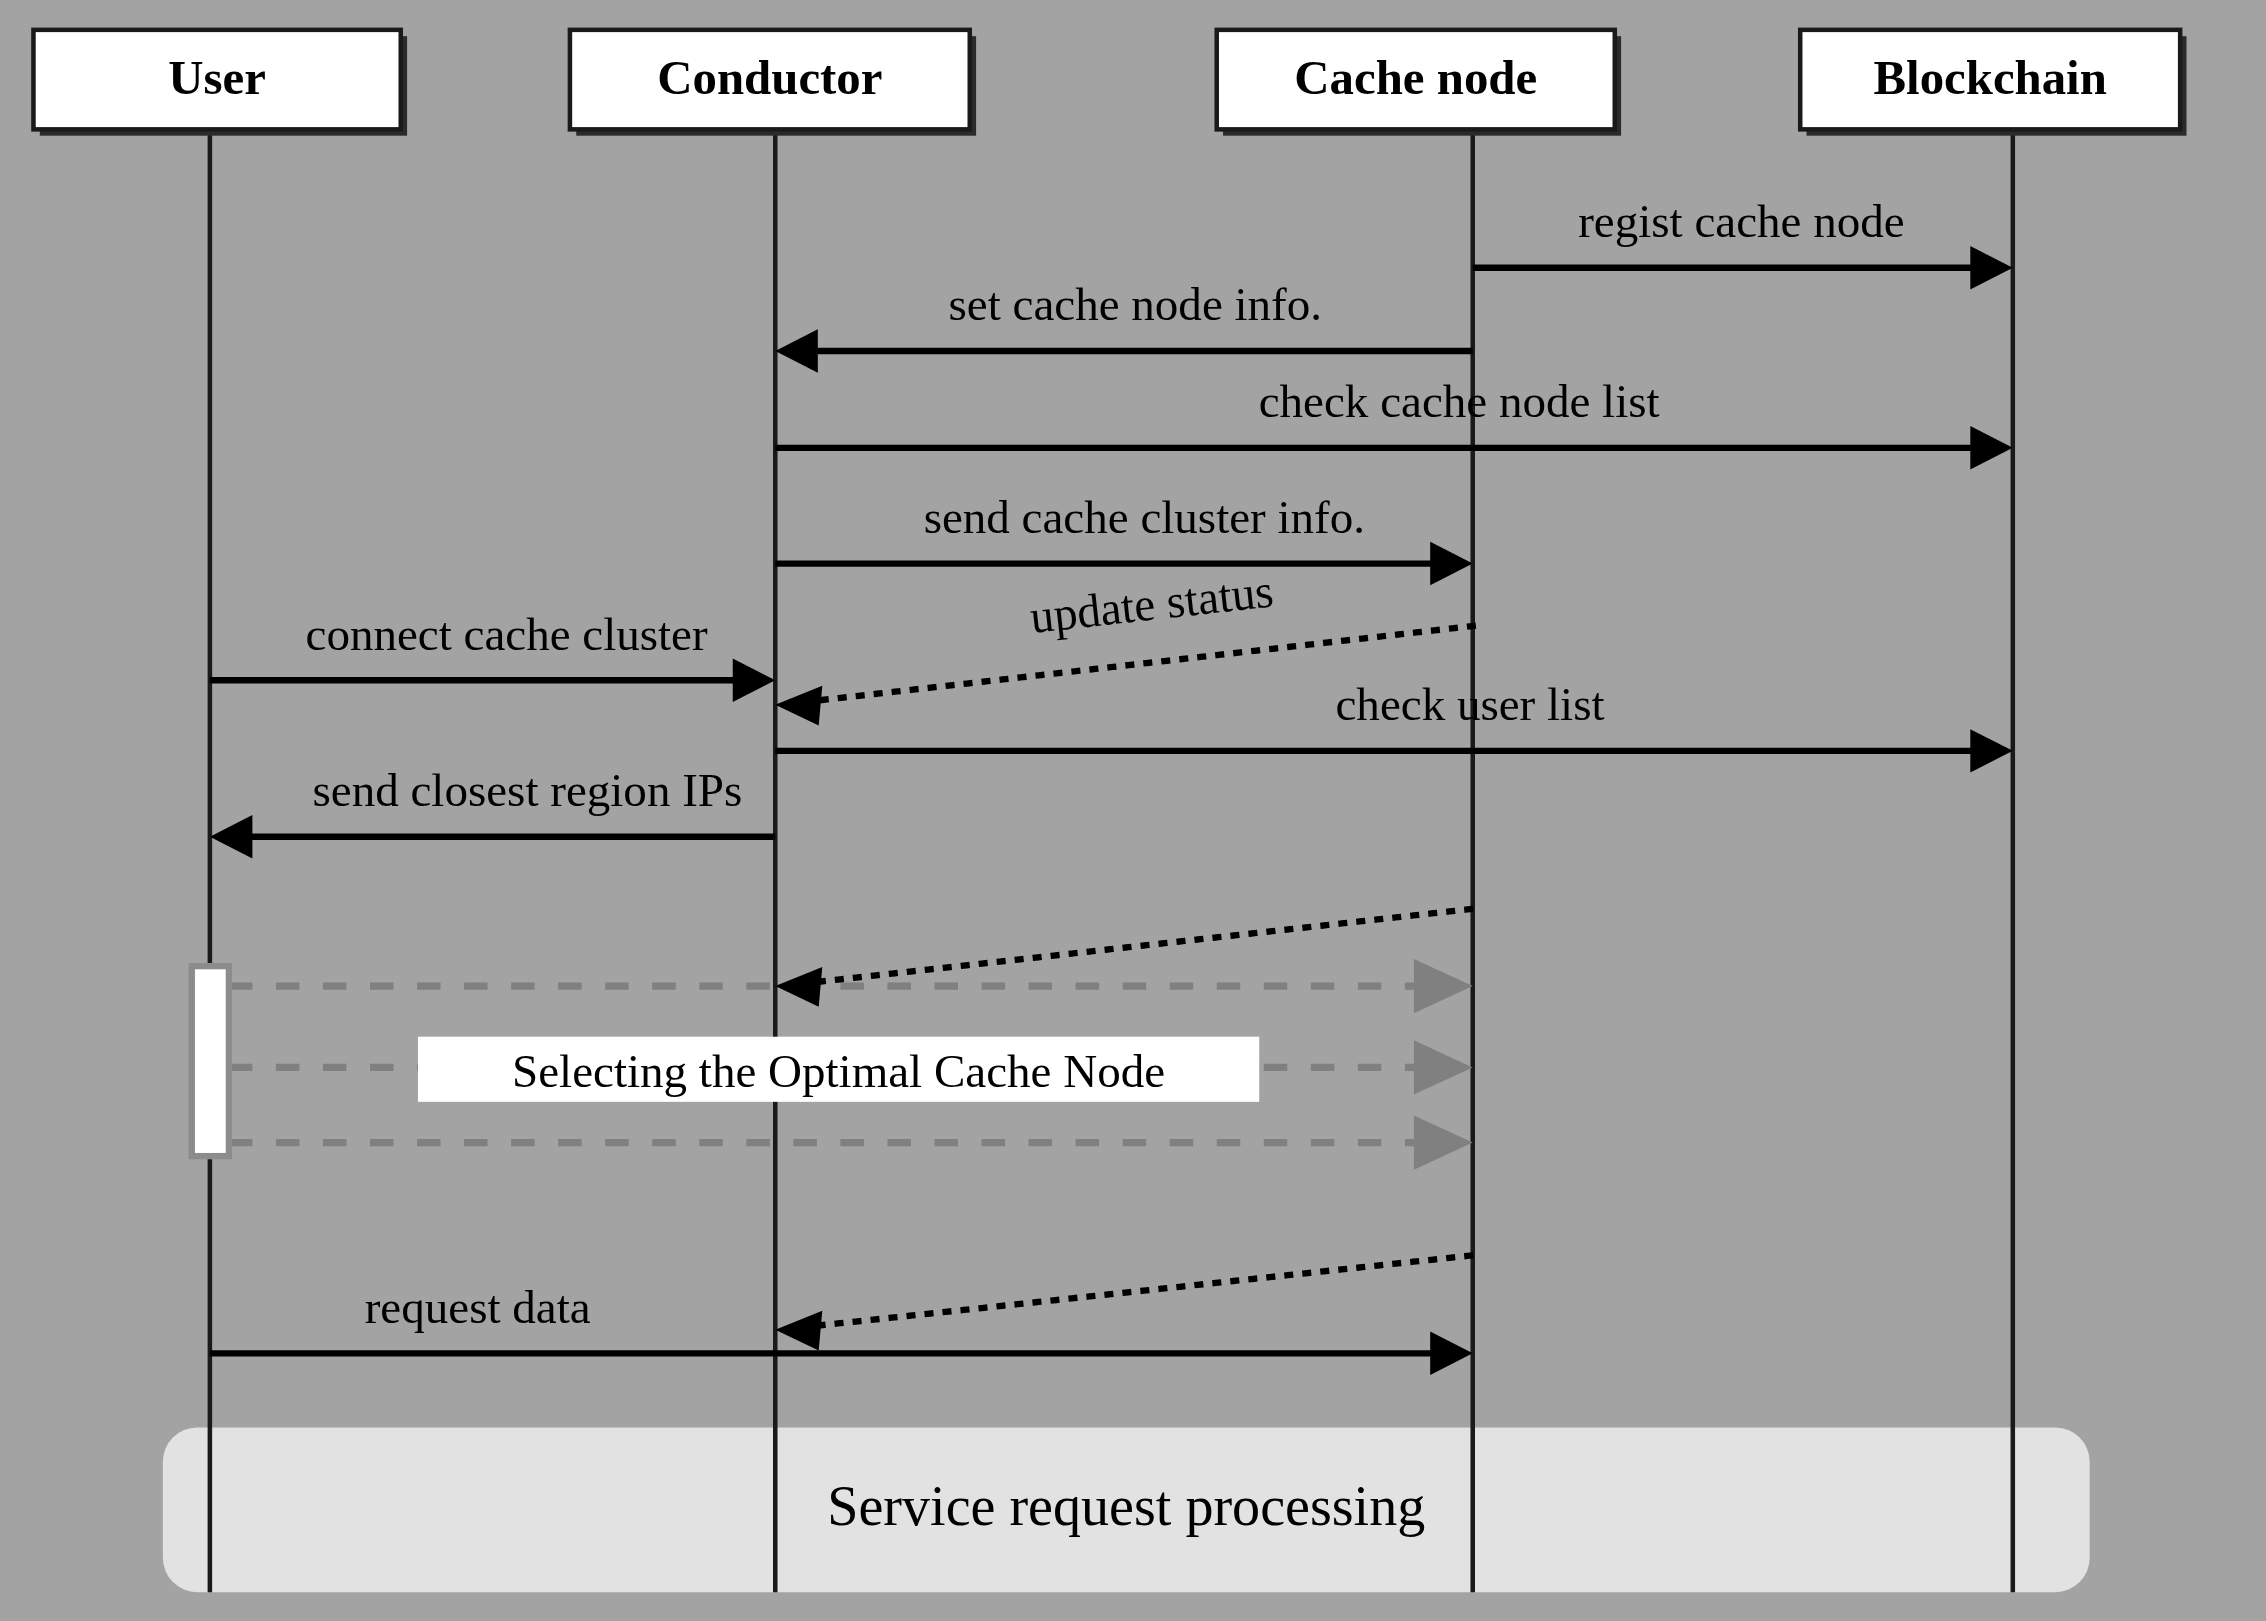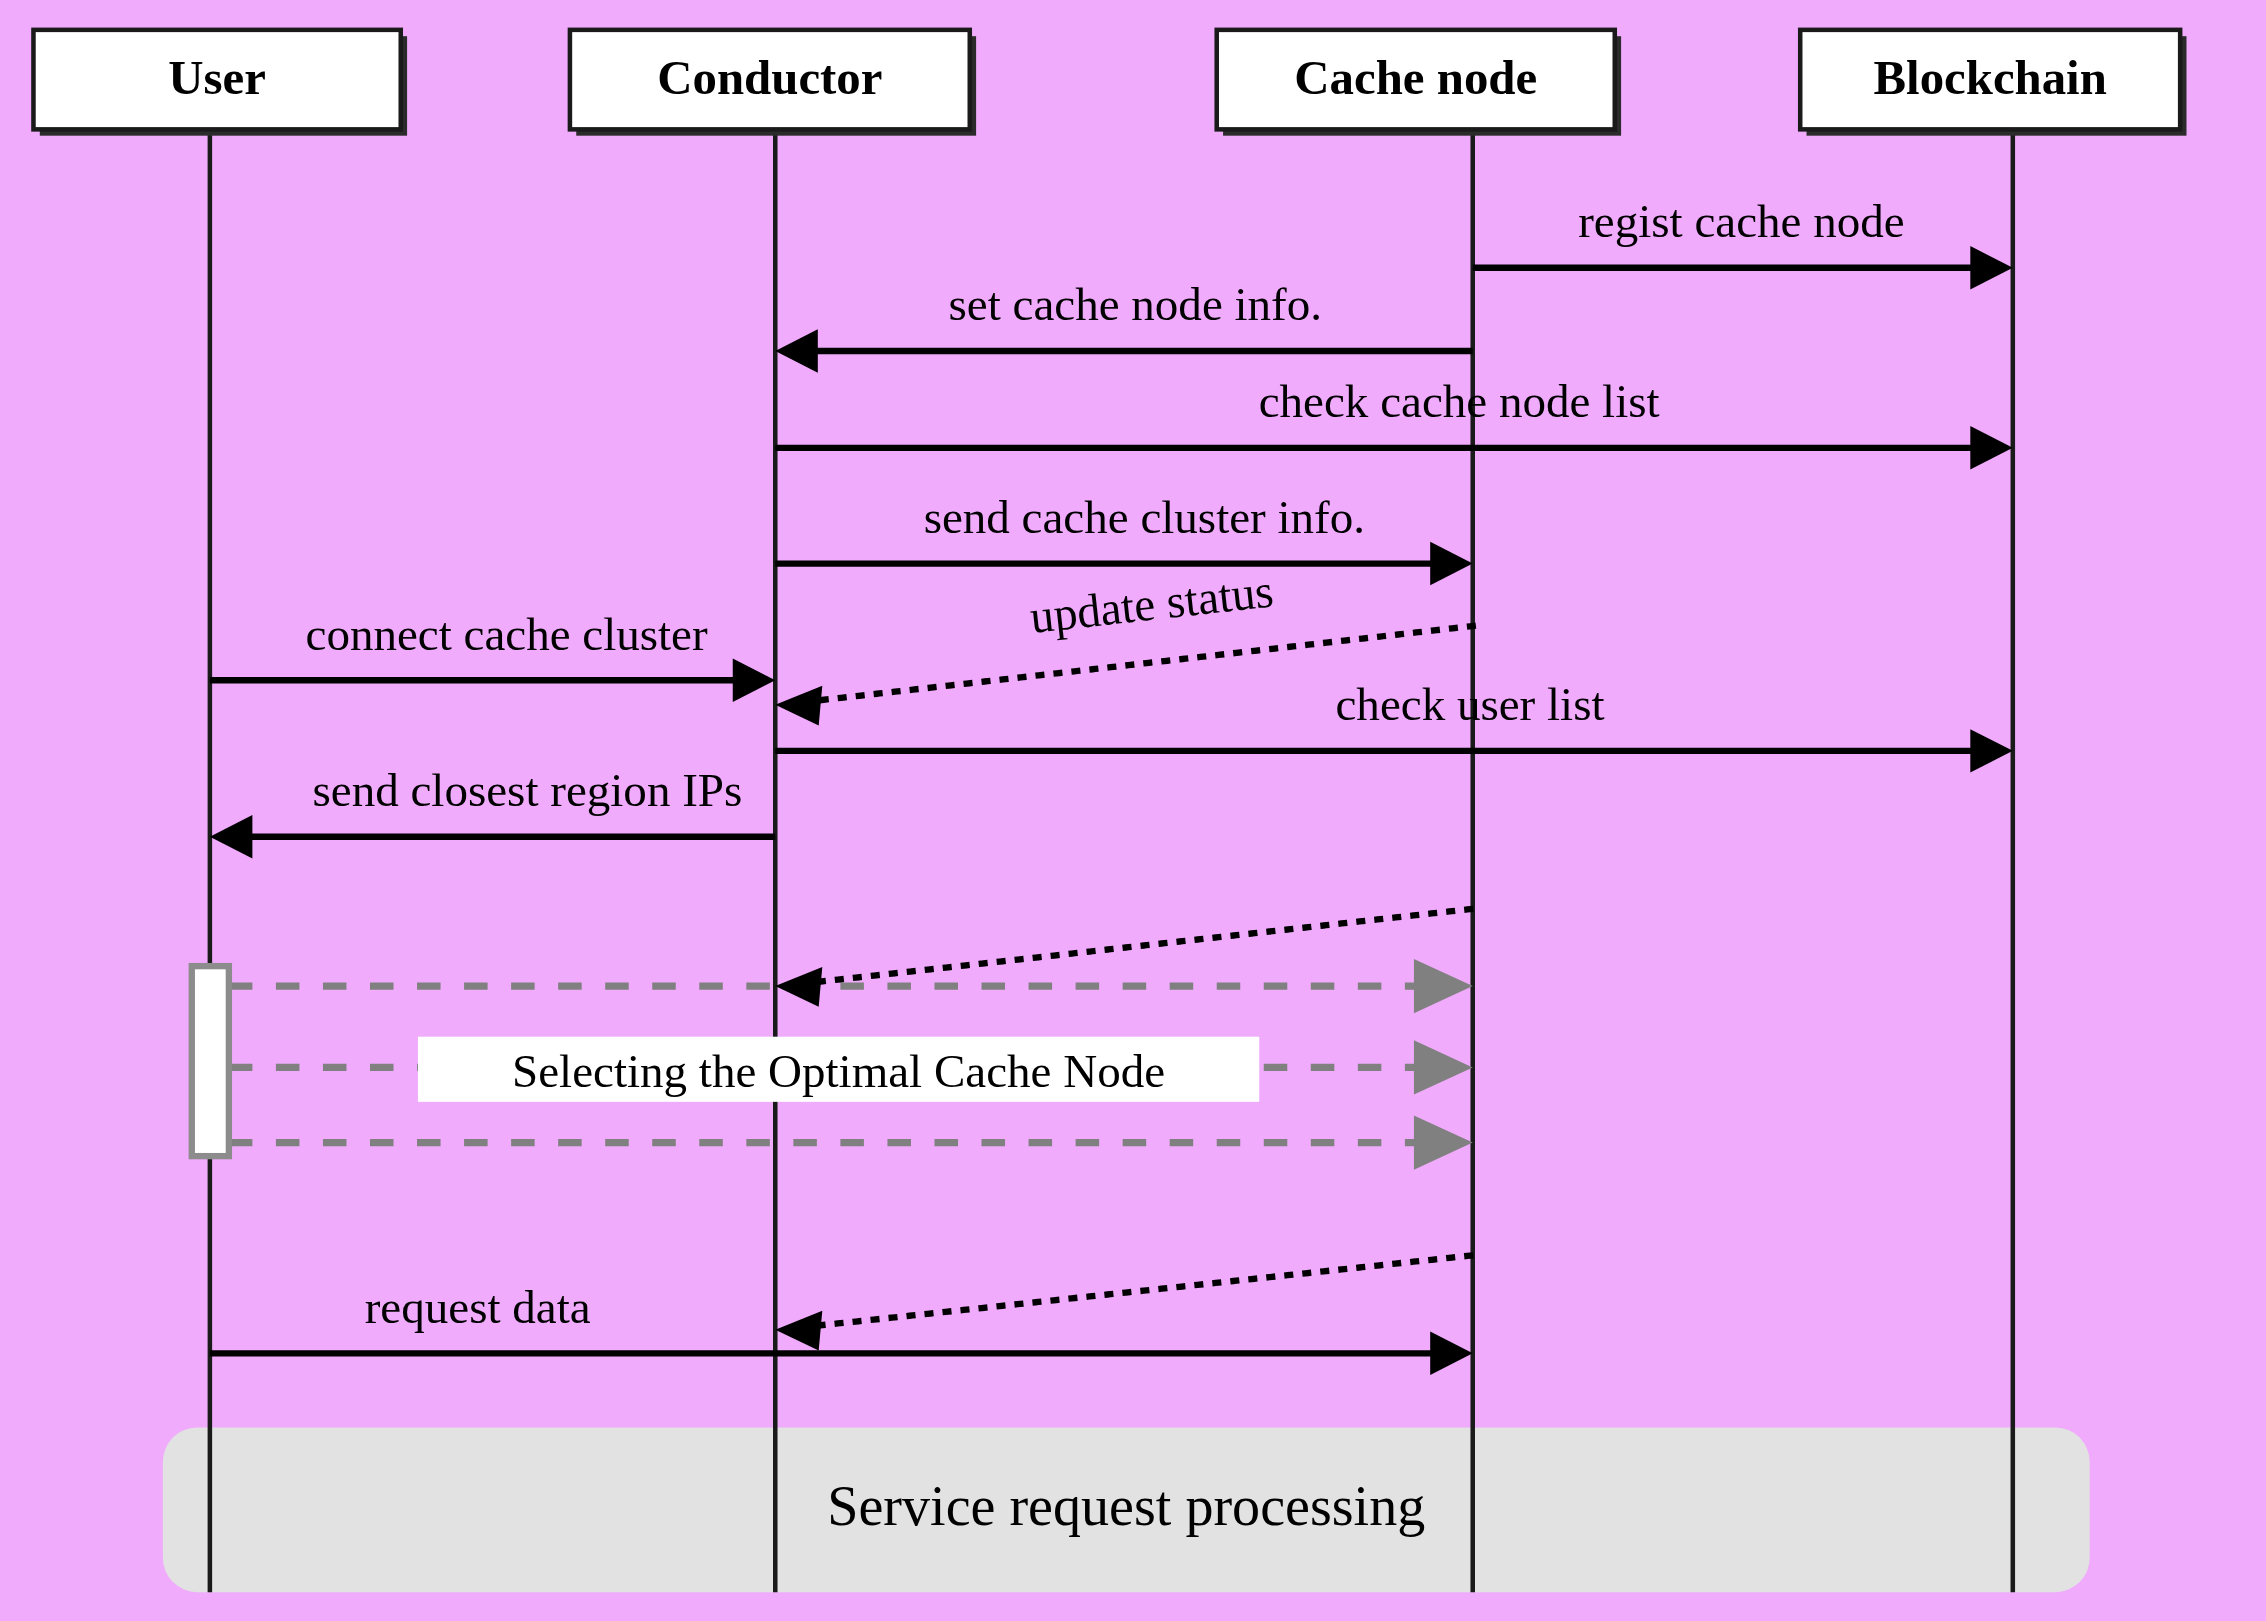--- a/index.html
+++ b/index.html
@@ -7,21 +7,21 @@
     padding: 0;
     background: #ffffff;
   }
   body {
     font-family: "Liberation Serif", "DejaVu Serif", serif;
   }
   #stage {
     position: relative;
     width: 2267px;
     height: 1622px;
-    background: #f0abfc;
+    background: #a3a3a3;
     overflow: hidden;
   }
   #diagram-svg {
     position: absolute;
     left: 0;
     top: 0;
     width: 2267px;
     height: 1622px;
   }
   .actor-box-rect {

